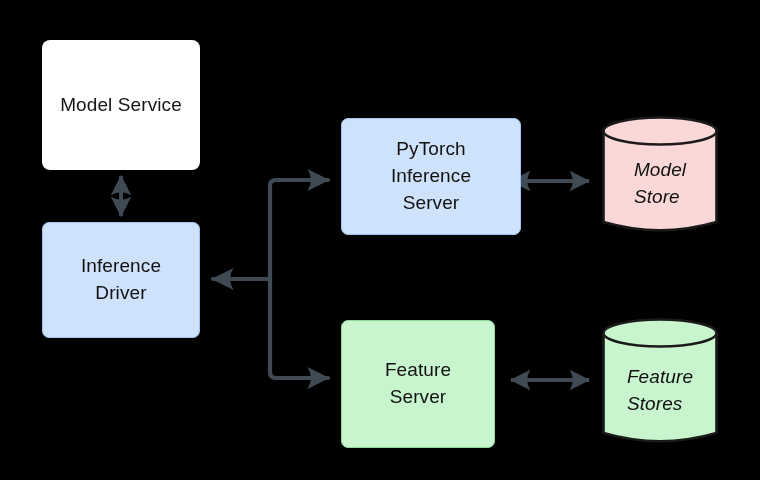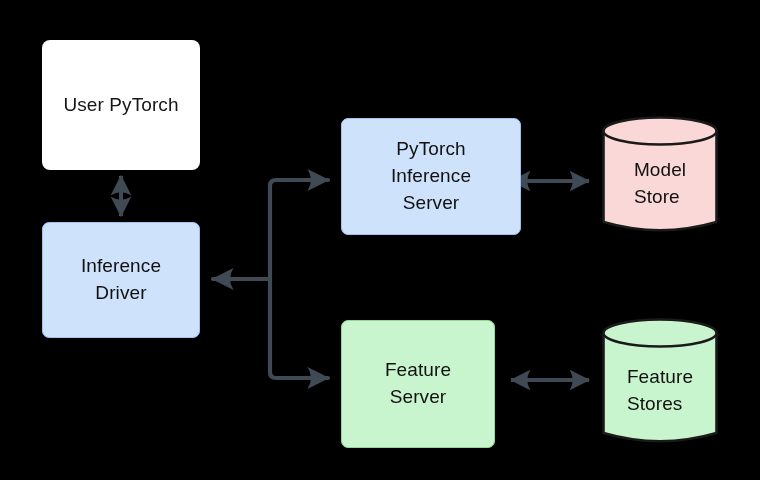--- a/index.html
+++ b/index.html
@@ -48,20 +48,21 @@
     background: #cfe2fc;
     border-color: #9ec1ef;
   }
   .box-green {
     background: #c9f5ce;
     border-color: #8fd99a;
   }
   
   .cylinder {
     position: absolute;
+    font-style: italic;
   }
   .cylinder svg {
     position: absolute;
     left: 0;
     top: 0;
     display: block;
   }
   .cylinder .node-label {
     position: absolute;
     left: 0;
@@ -118,21 +119,21 @@
       <line x1="511" y1="181" x2="589" y2="181" stroke="#3f4a54" stroke-width="4" marker-start="url(#ah)" marker-end="url(#ah)"></line>
     </g>
 
      Feature Stores --&gt;
     <g>
       <line x1="511" y1="380" x2="589" y2="380" stroke="#3f4a54" stroke-width="4" marker-start="url(#ah)" marker-end="url(#ah)"></line>
     </g>
   </svg>
 
   <div class="node box box-user-service" style="left:42px; top:40px; width:158px; height:130px;">
-    <span class="node-label">User PyTorch</span>
+    <span class="node-label">Model Service</span>
   </div>
 
   <div class="node box box-blue" style="left:42px; top:222px; width:158px; height:116px;">
     <span class="node-label">Inference
 Driver</span>
   </div>
 
   <div class="node box box-blue" style="left:341px; top:118px; width:180px; height:117px;">
     <span class="node-label">PyTorch
 Inference

